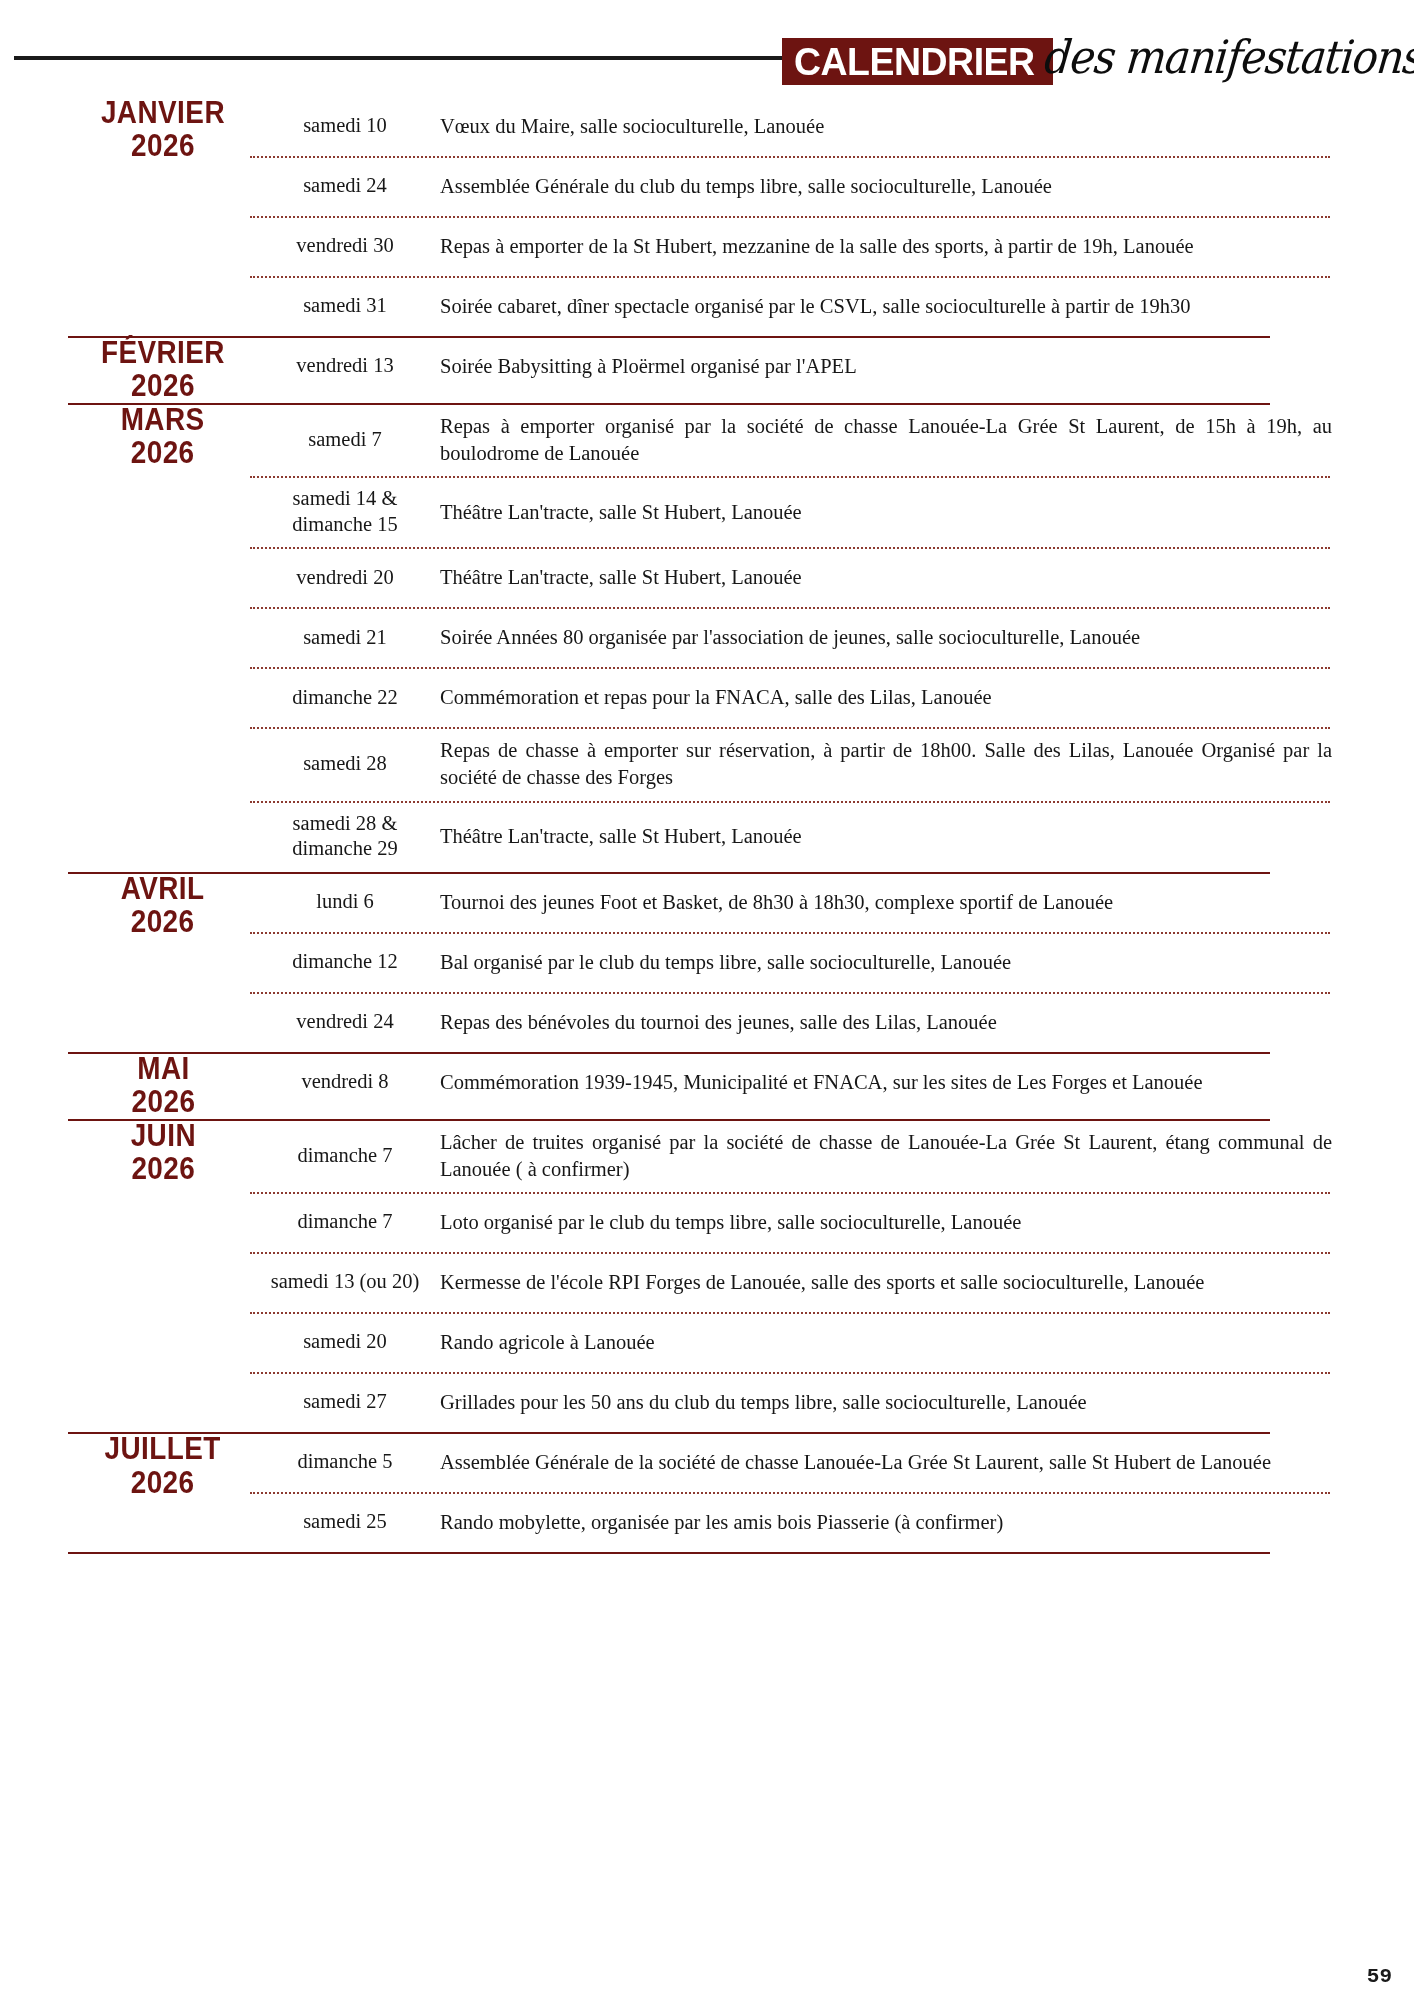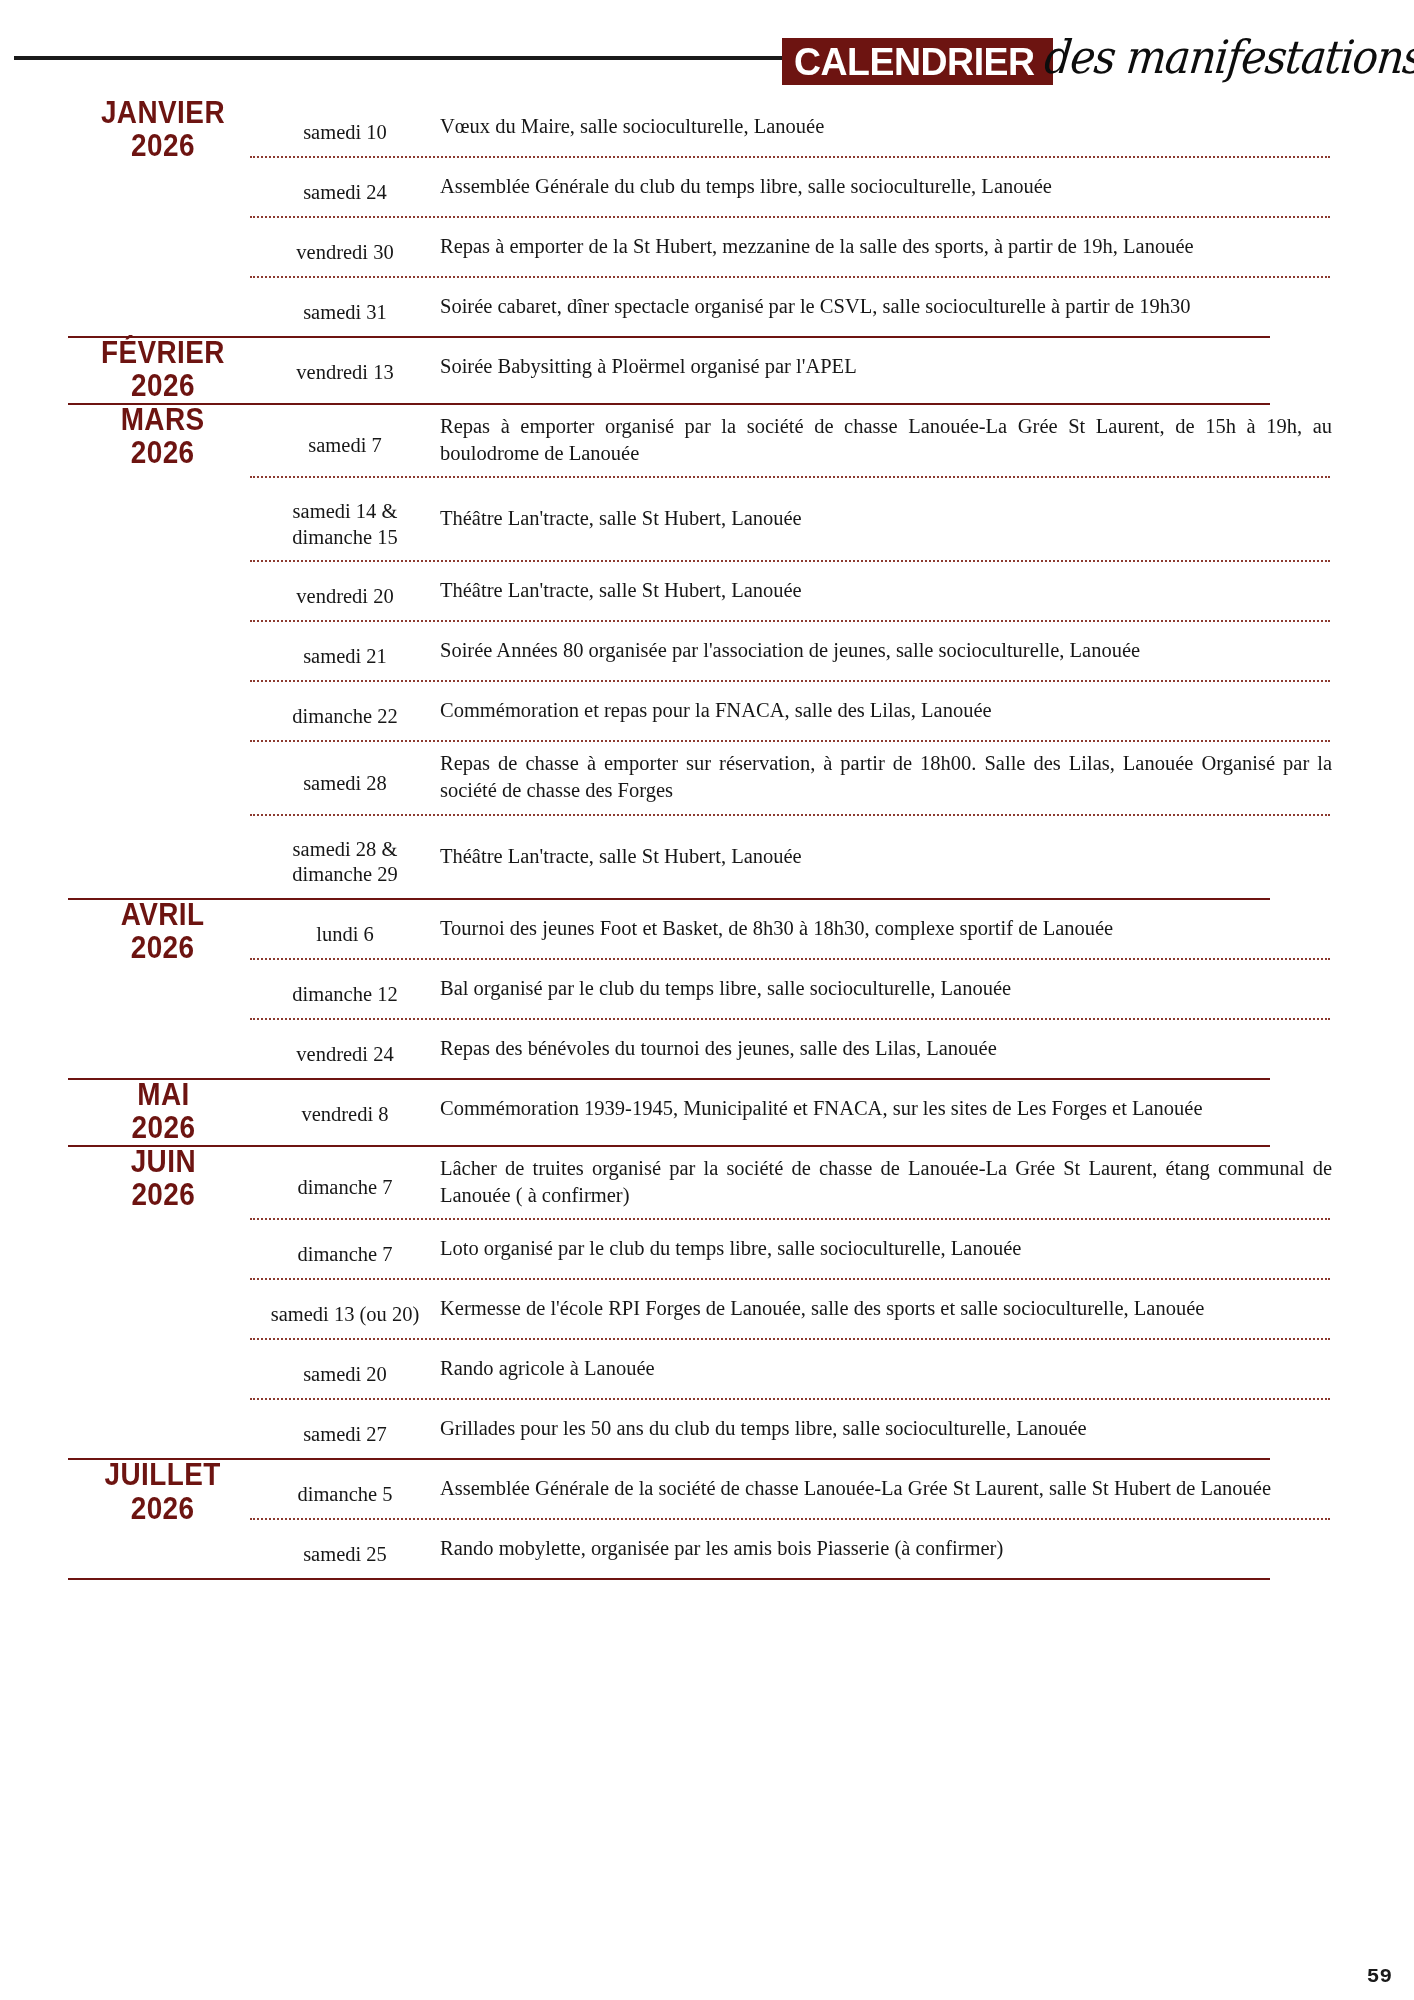--- a/index.html
+++ b/index.html
@@ -124,21 +124,20 @@
     border-top: 2px dotted #8c3a30;
   }
   .ev-date {
     flex: 0 0 190px;
     width: 190px;
     text-align: center;
     font-size: 20.5px;
     color: #171717;
     line-height: 1.25;
     padding: 0 4px;
-    margin-top: 13px;
   }
   .ev-desc {
     flex: 1 1 auto;
     font-size: 20.5px;
     color: #171717;
     line-height: 1.3;
     padding-right: 8px;
     text-align: justify;
     text-justify: inter-word;
   }

